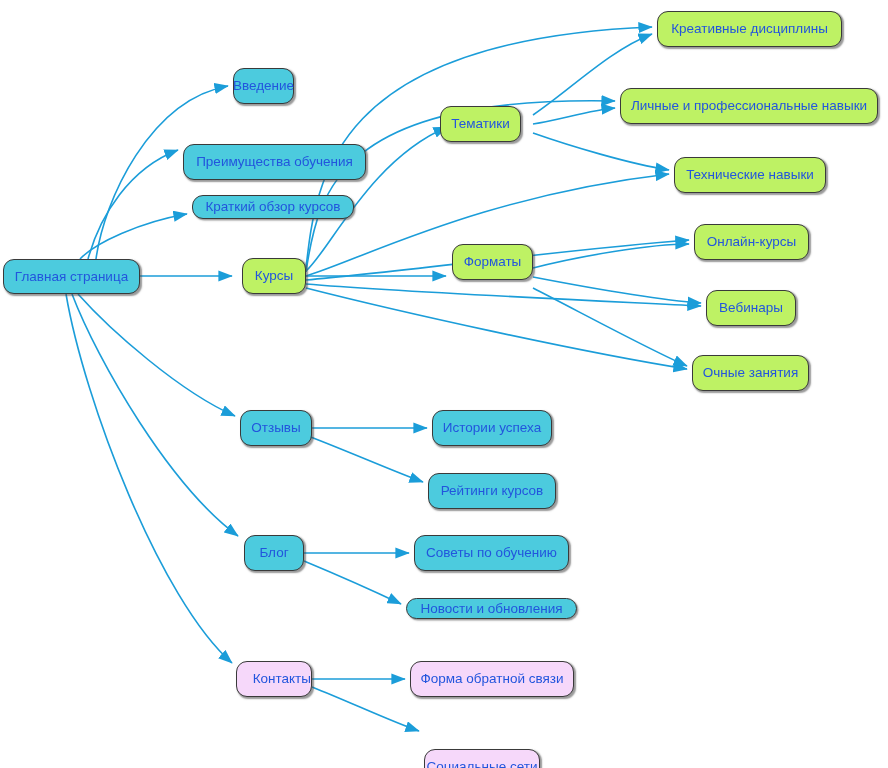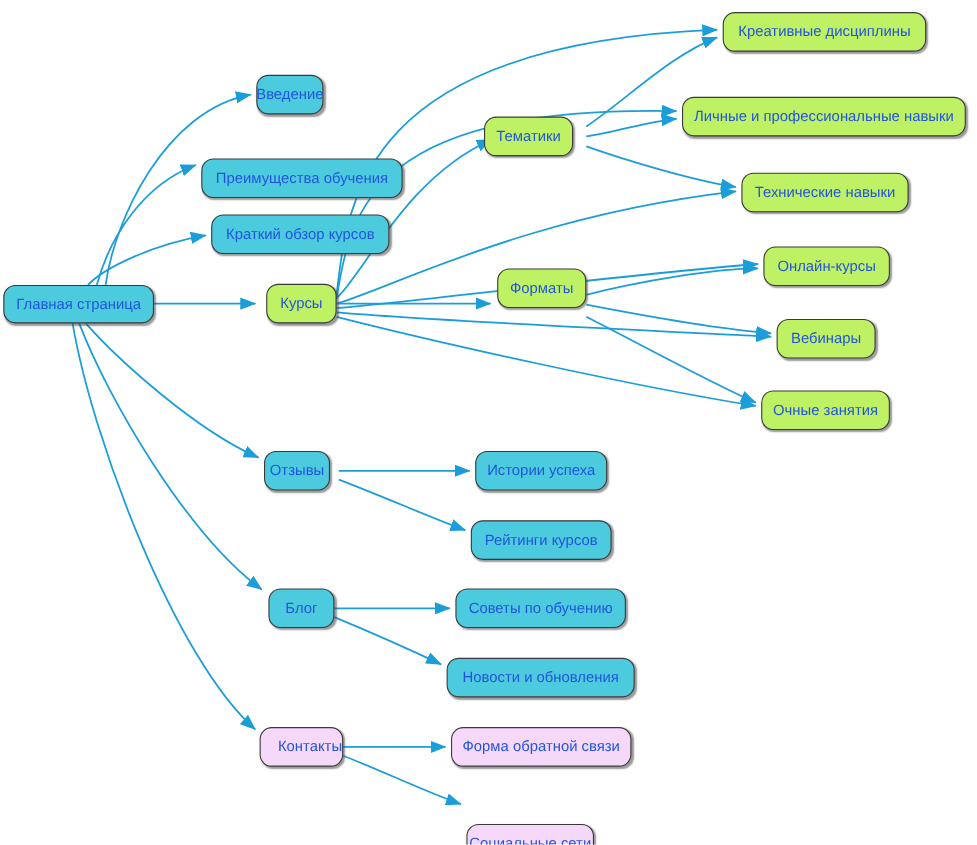--- a/index.html
+++ b/index.html
@@ -93,21 +93,21 @@
   <div id="nodes-group">
       <div class="node cyan" style="left: 3px; top: 259px; width: 137px; height: 35px;">
         <span class="node-label">Главная страница</span>
       </div>
       <div class="node cyan" style="left: 233px; top: 68px; width: 61px; height: 36px;">
         <span class="node-label">Введение</span>
       </div>
       <div class="node cyan" style="left: 183px; top: 131px; width: 183px; height: 36px; margin-top: 13px;">
         <span class="node-label">Преимущества обучения</span>
       </div>
-      <div class="node cyan" style="left: 192px; top: 195px; width: 162px; height: 36px;">
+      <div class="node cyan" style="left: 192px; top: 195px; width: 162px; height: 24px;">
         <span class="node-label">Краткий обзор курсов</span>
       </div>
       <div class="node mint" style="left: 242px; top: 258px; width: 64px; height: 36px;">
         <span class="node-label">Курсы</span>
       </div>
       <div class="node mint" style="left: 440px; top: 106px; width: 81px; height: 36px;">
         <span class="node-label">Тематики</span>
       </div>
       <div class="node mint" style="left: 657px; top: 11px; width: 185px; height: 36px;">
         <span class="node-label">Креативные дисциплины</span>
@@ -123,36 +123,36 @@
       </div>
       <div class="node mint" style="left: 694px; top: 224px; width: 115px; height: 36px;">
         <span class="node-label">Онлайн-курсы</span>
       </div>
       <div class="node mint" style="left: 706px; top: 290px; width: 90px; height: 36px;">
         <span class="node-label">Вебинары</span>
       </div>
       <div class="node mint" style="left: 692px; top: 355px; width: 117px; height: 36px;">
         <span class="node-label">Очные занятия</span>
       </div>
-      <div class="node cyan" style="left: 240px; top: 410px; width: 60px; height: 36px;">
+      <div class="node cyan" style="left: 240px; top: 410px; width: 72px; height: 36px;">
         <span class="node-label">Отзывы</span>
       </div>
       <div class="node cyan" style="left: 432px; top: 410px; width: 120px; height: 36px;">
         <span class="node-label">Истории успеха</span>
       </div>
       <div class="node cyan" style="left: 428px; top: 473px; width: 128px; height: 36px;">
         <span class="node-label">Рейтинги курсов</span>
       </div>
       <div class="node cyan" style="left: 244px; top: 535px; width: 60px; height: 36px;">
         <span class="node-label">Блог</span>
       </div>
       <div class="node cyan" style="left: 414px; top: 535px; width: 155px; height: 36px;">
         <span class="node-label">Советы по обучению</span>
       </div>
-      <div class="node cyan" style="left: 406px; top: 598px; width: 171px; height: 36px;">
+      <div class="node cyan" style="left: 406px; top: 598px; width: 171px; height: 21px;">
         <span class="node-label">Новости и обновления</span>
       </div>
       <div class="node pink" style="left: 236px; top: 661px; width: 76px; height: 36px; justify-content: flex-end;">
         <span class="node-label">Контакты</span>
       </div>
       <div class="node pink" style="left: 410px; top: 661px; width: 164px; height: 36px;">
         <span class="node-label">Форма обратной связи</span>
       </div>
       <div class="node pink" style="left: 424px; top: 749px; width: 116px; height: 36px;">
         <span class="node-label">Социальные сети</span>

